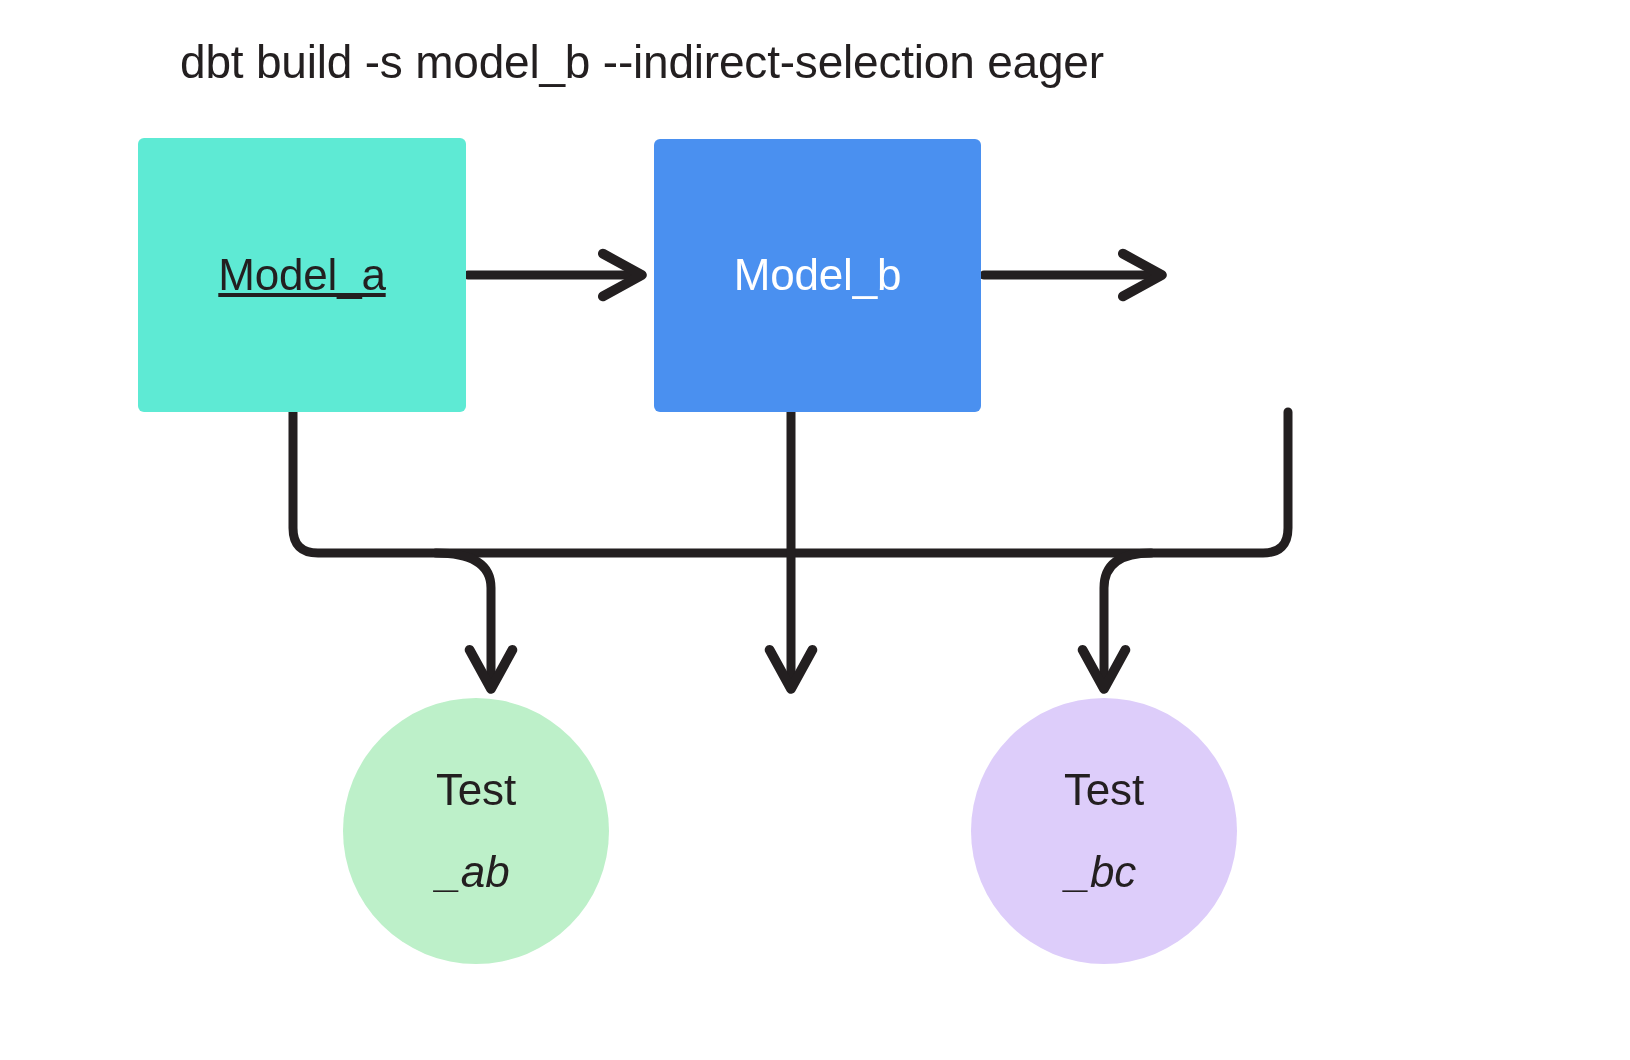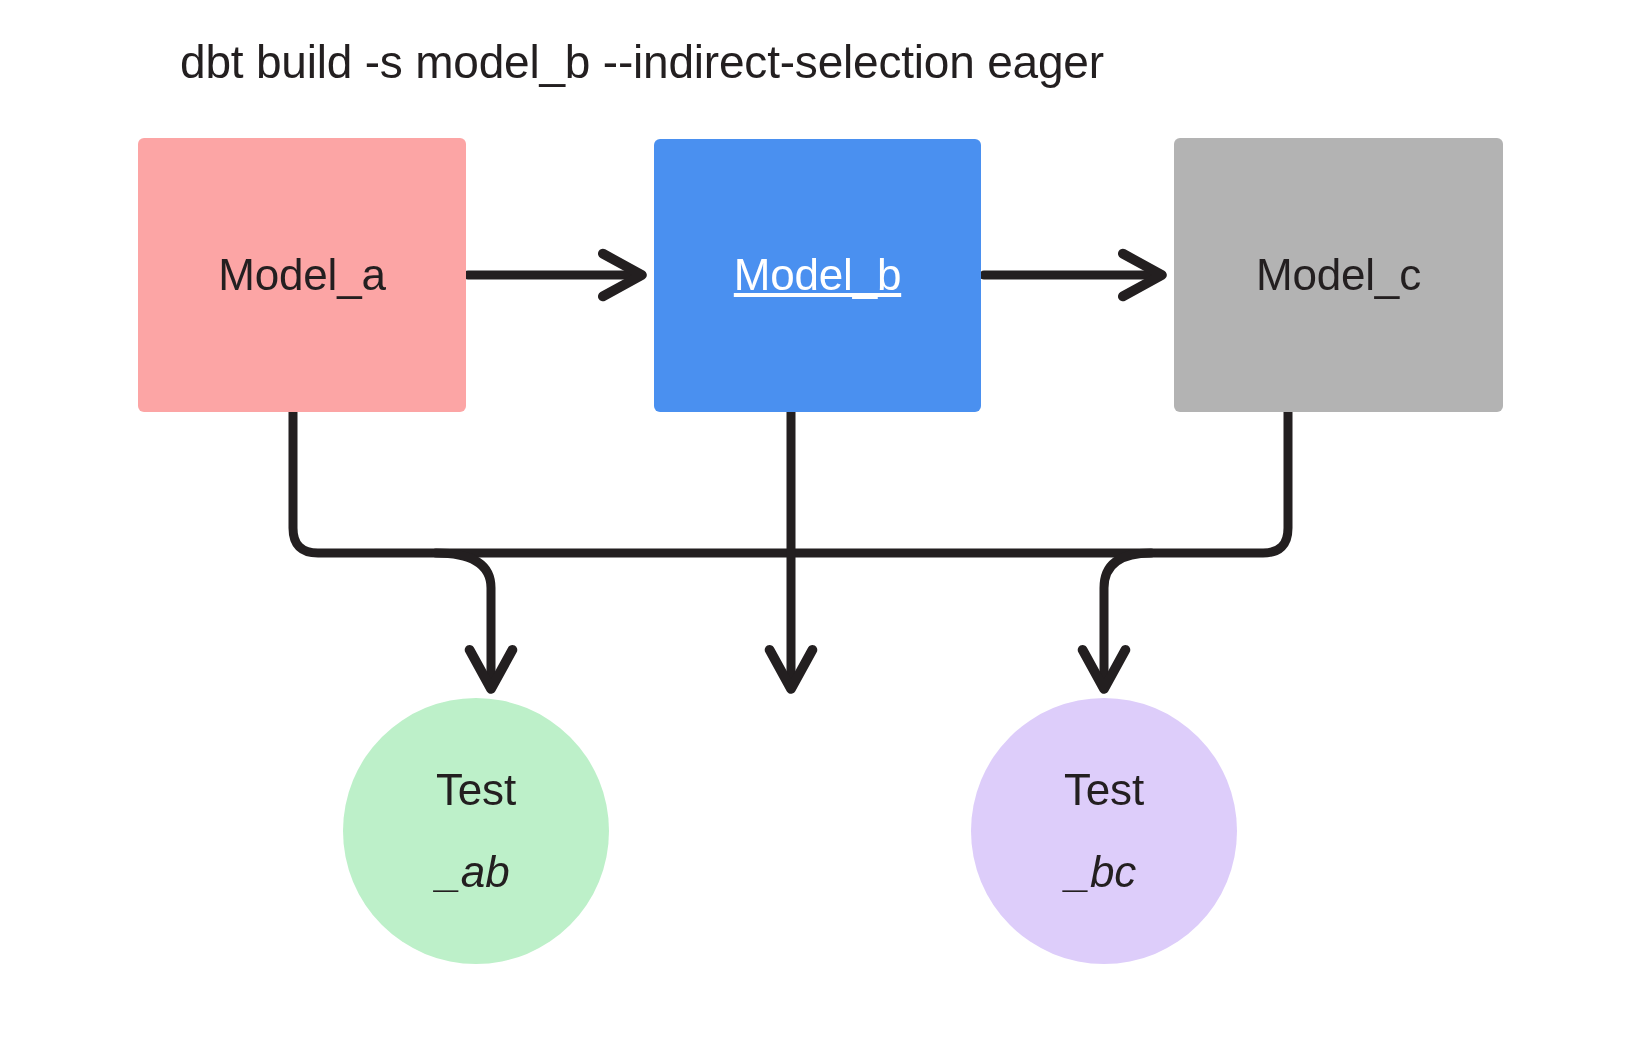--- a/index.html
+++ b/index.html
@@ -104,31 +104,28 @@
       <path d="M 1272 412 L 1272 528 Q 1272 553 1247 553 L 775 553"></path>
 
       <path d="M 775 412 L 775 688" marker-end="url(#ah)"></path>
 
       <path d="M 420 553 Q 475 553 475 588 L 475 688" marker-end="url(#ah)"></path>
 
       <path d="M 1135 553 Q 1088 553 1088 588 L 1088 688" marker-end="url(#ah)"></path>
     </g>
   </svg>
 
-  <div id="model-a" class="node-box" style="background:#fca5a5; color:#231f20;">
+  <div id="model-a" class="node-box" style="background:#5eead4; color:#231f20;text-decoration:underline;">
     <span>Model_a</span>
   </div>
 
-  <div id="model-b" class="node-box" style="background:#4a90f0; color:#ffffff;text-decoration:underline;">
+  <div id="model-b" class="node-box" style="background:#4a90f0; color:#ffffff;">
     <span>Model_b</span>
   </div>
 
-  <div id="model-c" class="node-box" style="background:#b3b3b3; color:#231f20;">
-    <span>Model_c</span>
-  </div>
 
   <div id="test-ab" class="node-circle" style="background:#bdf0c9;">
     <span>Test</span>
     <span class="line-2">_ab</span>
   </div>
 
 
   <div id="test-bc" class="node-circle" style="background:#ddcdfa;">
     <span>Test</span>
     <span class="line-2">_bc</span>

